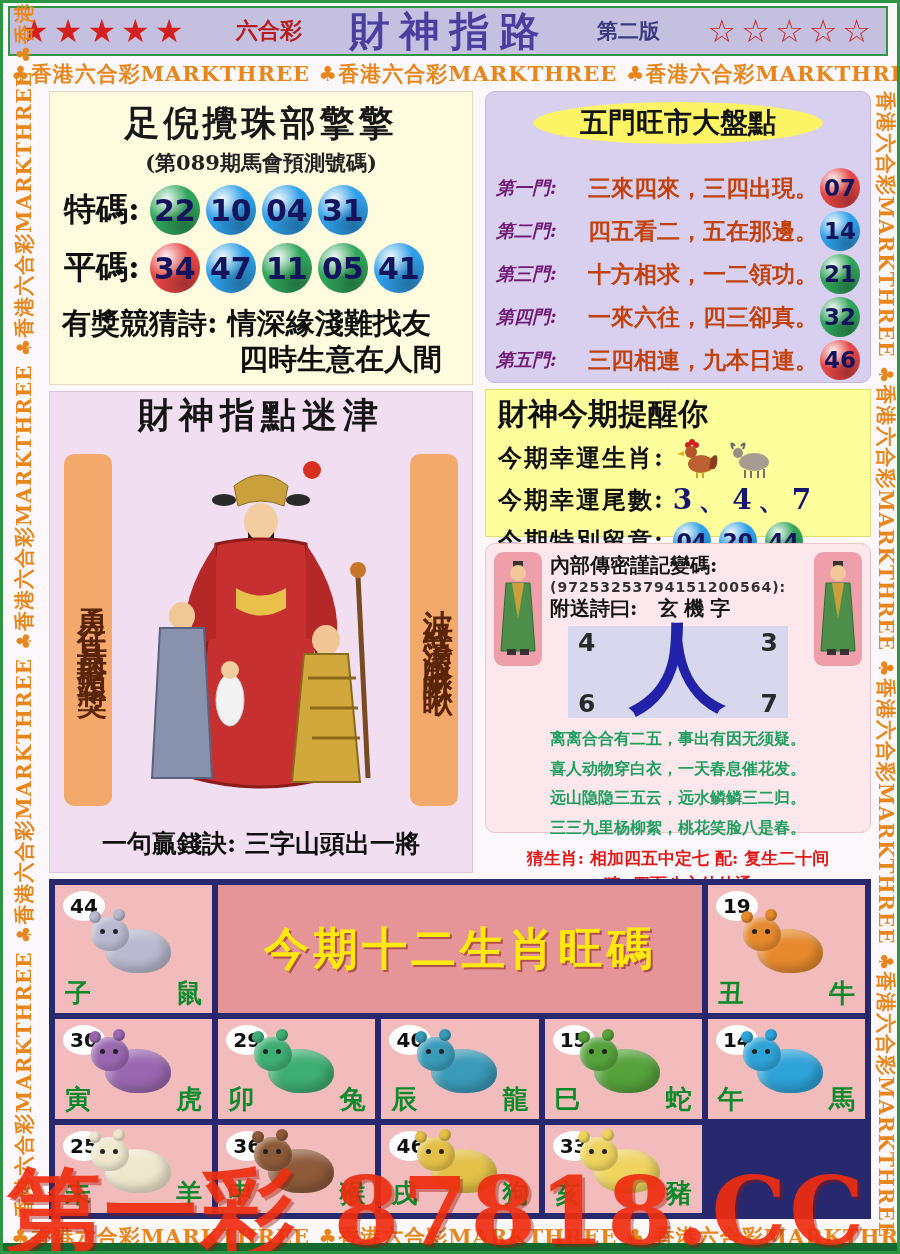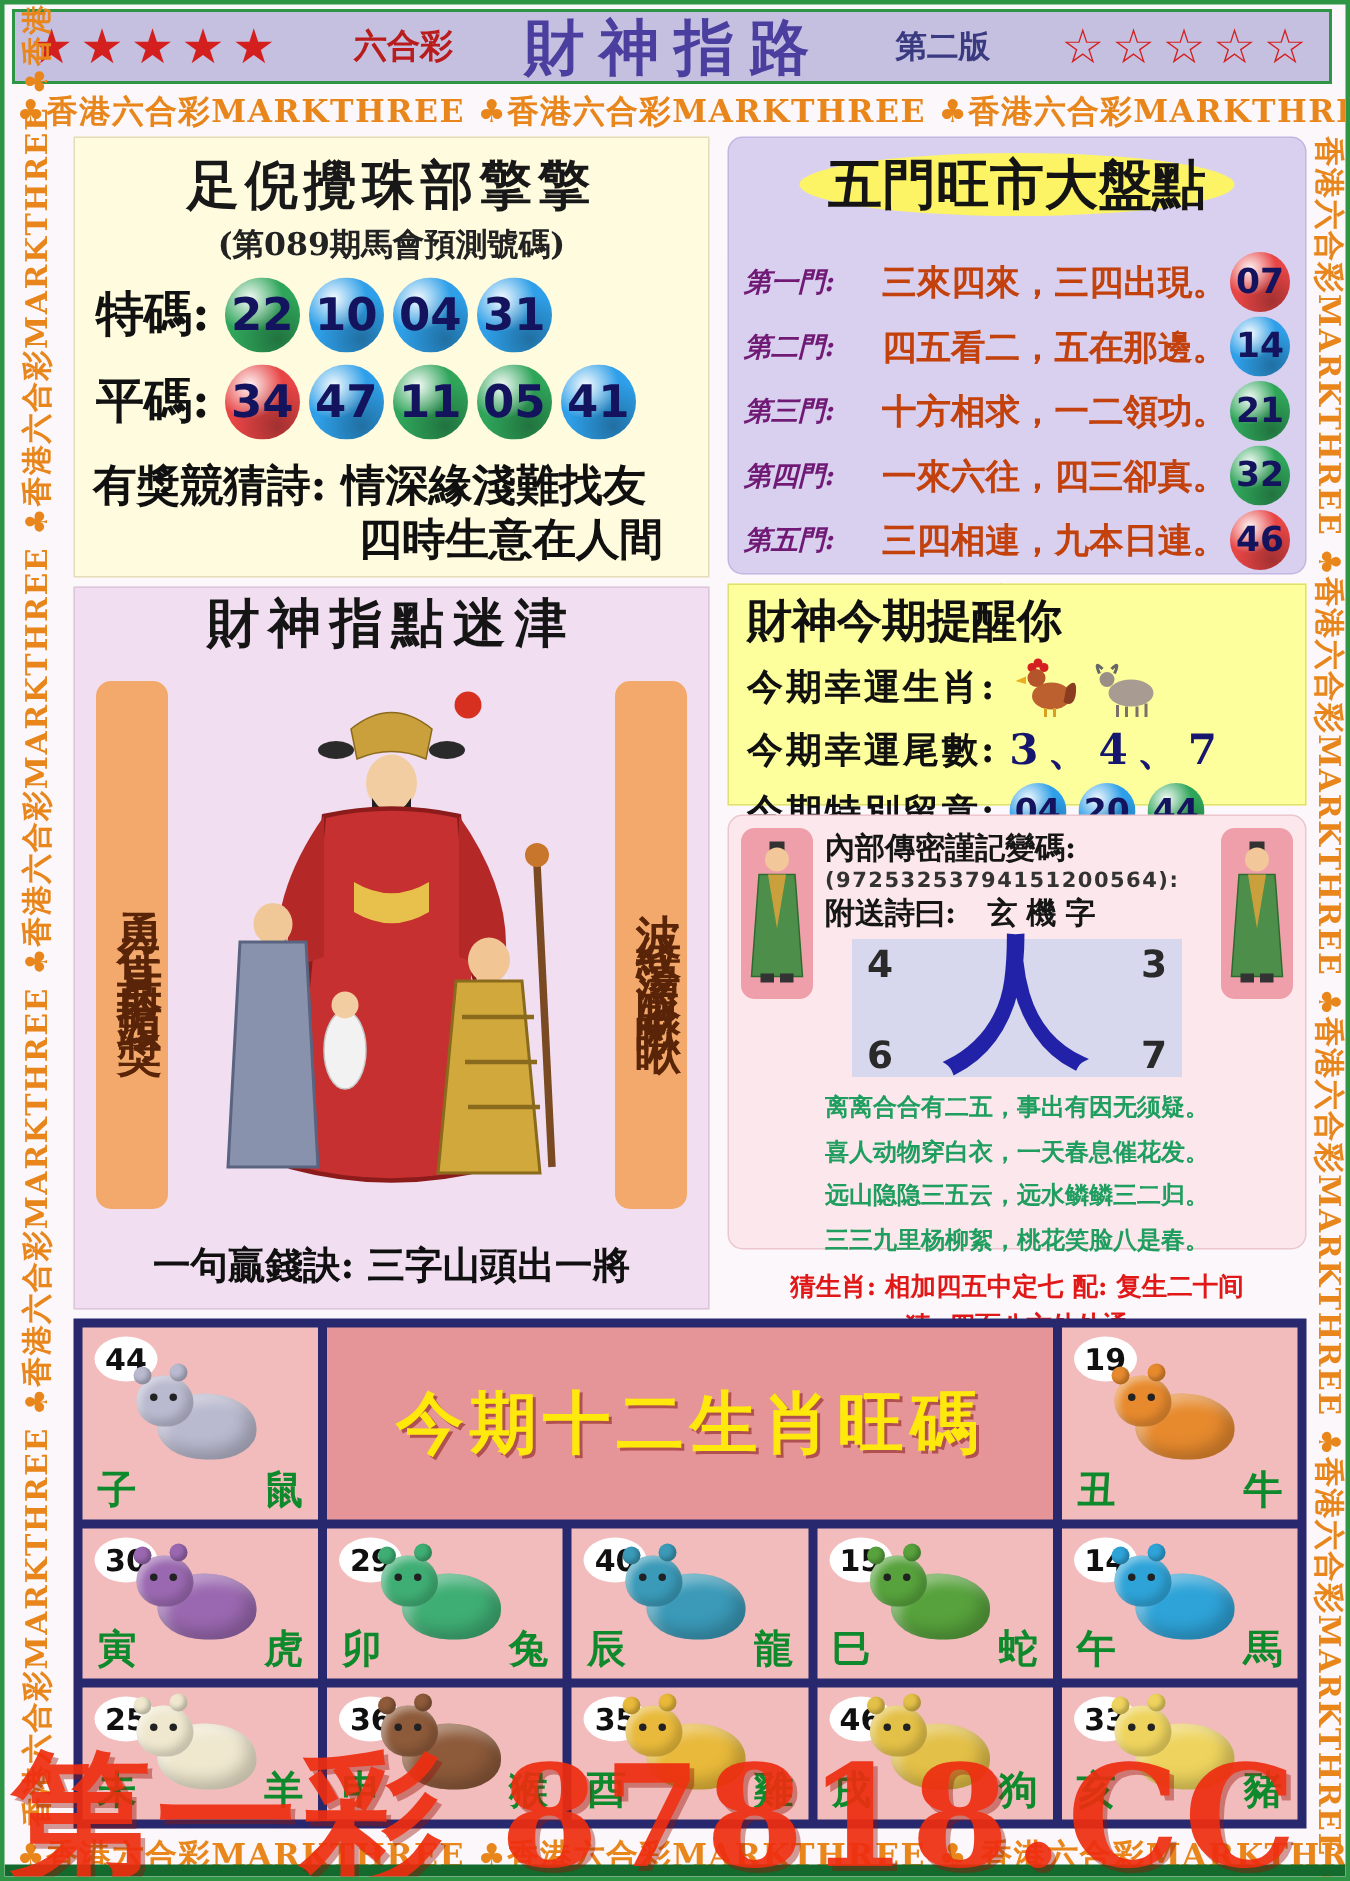--- a/index.html
+++ b/index.html
@@ -53,21 +53,21 @@
           letter-spacing:13px;padding:14px 0;text-align:center;box-sizing:border-box;}
   #strip-left{left:14px;}
   #strip-right{right:14px;}
   #god-art{position:absolute;left:66px;top:56px;width:290px;height:356px;}
   #boxB .bottomline{position:absolute;bottom:12px;width:100%;text-align:center;font-size:25px;font-weight:bold;color:#101010;}
 
   
   #boxC{left:482px;top:88px;width:386px;height:292px;background:#d9d0ef;border-radius:10px;border:1px solid #c2b6e2;
         padding:6px 10px;}
   #boxC .ellipse{width:290px;height:42px;margin:4px auto 24px;background:#fcf464;border-radius:50%;
-                 display:flex;align-items:center;justify-content:center;font-size:36px;font-weight:bold;color:#141414;}
+                 display:flex;align-items:center;justify-content:center;font-size:28px;font-weight:bold;color:#141414;}
   .doorrow{display:flex;align-items:center;margin:3px 0;}
   .doorrow .door{font-size:18px;font-weight:bold;color:#701a75;width:92px;font-style:italic;}
   .doorrow .clue{font-size:23px;font-weight:bold;color:#c2410c;flex:1;}
   .doorrow .ball{margin-left:auto;}
   #boxC .footer{text-align:center;font-size:19px;font-weight:bold;color:#101010;margin-top:6px;}
 
   
   #boxD{left:482px;top:386px;width:386px;height:148px;background:#fdff9d;border:1px solid #e0e070;padding:4px 12px;}
   #boxD .title{text-align:left;font-size:30px;font-weight:bold;color:#101010;}
   .remrow{display:flex;align-items:center;gap:8px;margin-top:3px;}
@@ -86,21 +86,21 @@
   #boxE .codevalue{font-size:14px;font-weight:bold;color:#333;letter-spacing:1px;}
   #boxE .giftrow{font-size:20px;font-weight:bold;color:#161616;}
   #boxE .giftrow .gv{margin-left:14px;letter-spacing:6px;}
   #charbox{position:relative;width:220px;height:92px;background:#d7d7ee;margin:4px auto 2px;}
   #charbox .bigchar{position:absolute;left:0;right:0;top:-14px;text-align:center;font-size:96px;font-weight:bold;
                     color:#2222a8;line-height:110px;}
   .corner{position:absolute;font-size:25px;font-weight:bold;color:#2a2a2a;}
   .c-tl{left:10px;top:2px;}  .c-tr{right:10px;top:2px;}
   .c-bl{left:10px;bottom:0;} .c-br{right:10px;bottom:0;}
   #boxE .verse{margin-top:6px;text-align:center;font-size:16px;font-weight:bold;color:#1f9e60;line-height:1.85;}
-  #boxE .verse span{display:block;font-family:Liberation Serif, serif;}
+  #boxE .verse span{display:block;}
   #boxE .hints{margin-top:4px;text-align:center;font-size:17px;font-weight:bold;color:#e11818;line-height:1.5;}
   #boxE .hints span{display:block;}
 
   
   #grid{left:46px;top:876px;width:822px;height:340px;background:#28286e;padding:6px;
         display:grid;grid-template-columns:repeat(5,1fr);grid-template-rows:128px 100px 1fr;gap:6px;}
   .cell{position:relative;background:#f3bcbc;display:flex;align-items:center;justify-content:center;}
   .numoval{position:absolute;top:6px;left:8px;width:42px;height:30px;background:#fff;border-radius:50%;
            display:flex;align-items:center;justify-content:center;font-size:20px;font-weight:bold;color:#101010;}
   .branch{position:absolute;bottom:2px;left:10px;font-size:26px;font-weight:bold;color:#0e8a2c;}
@@ -441,33 +441,20 @@
           <i class="hed"></i>
           <i class="e1"></i>
           <i class="e2"></i>
           <i class="y1"></i>
           <i class="y2"></i>
         </span>
       <span class="branch cjk">申</span>
       <span class="animalchar cjk">猴</span>
     </div>
 
-    <div class="cell">
-      <span class="numoval">35</span>
-      <span class="animal" style="--c: #e8b93a;">
-          <i class="bod"></i>
-          <i class="hed"></i>
-          <i class="e1"></i>
-          <i class="e2"></i>
-          <i class="y1"></i>
-          <i class="y2"></i>
-        </span>
-      <span class="branch cjk">酉</span>
-      <span class="animalchar cjk">雞</span>
-    </div>
 
     <div class="cell">
       <span class="numoval">46</span>
       <span class="animal" style="--c: #e3c047;">
           <i class="bod"></i>
           <i class="hed"></i>
           <i class="e1"></i>
           <i class="e2"></i>
           <i class="y1"></i>
           <i class="y2"></i>

